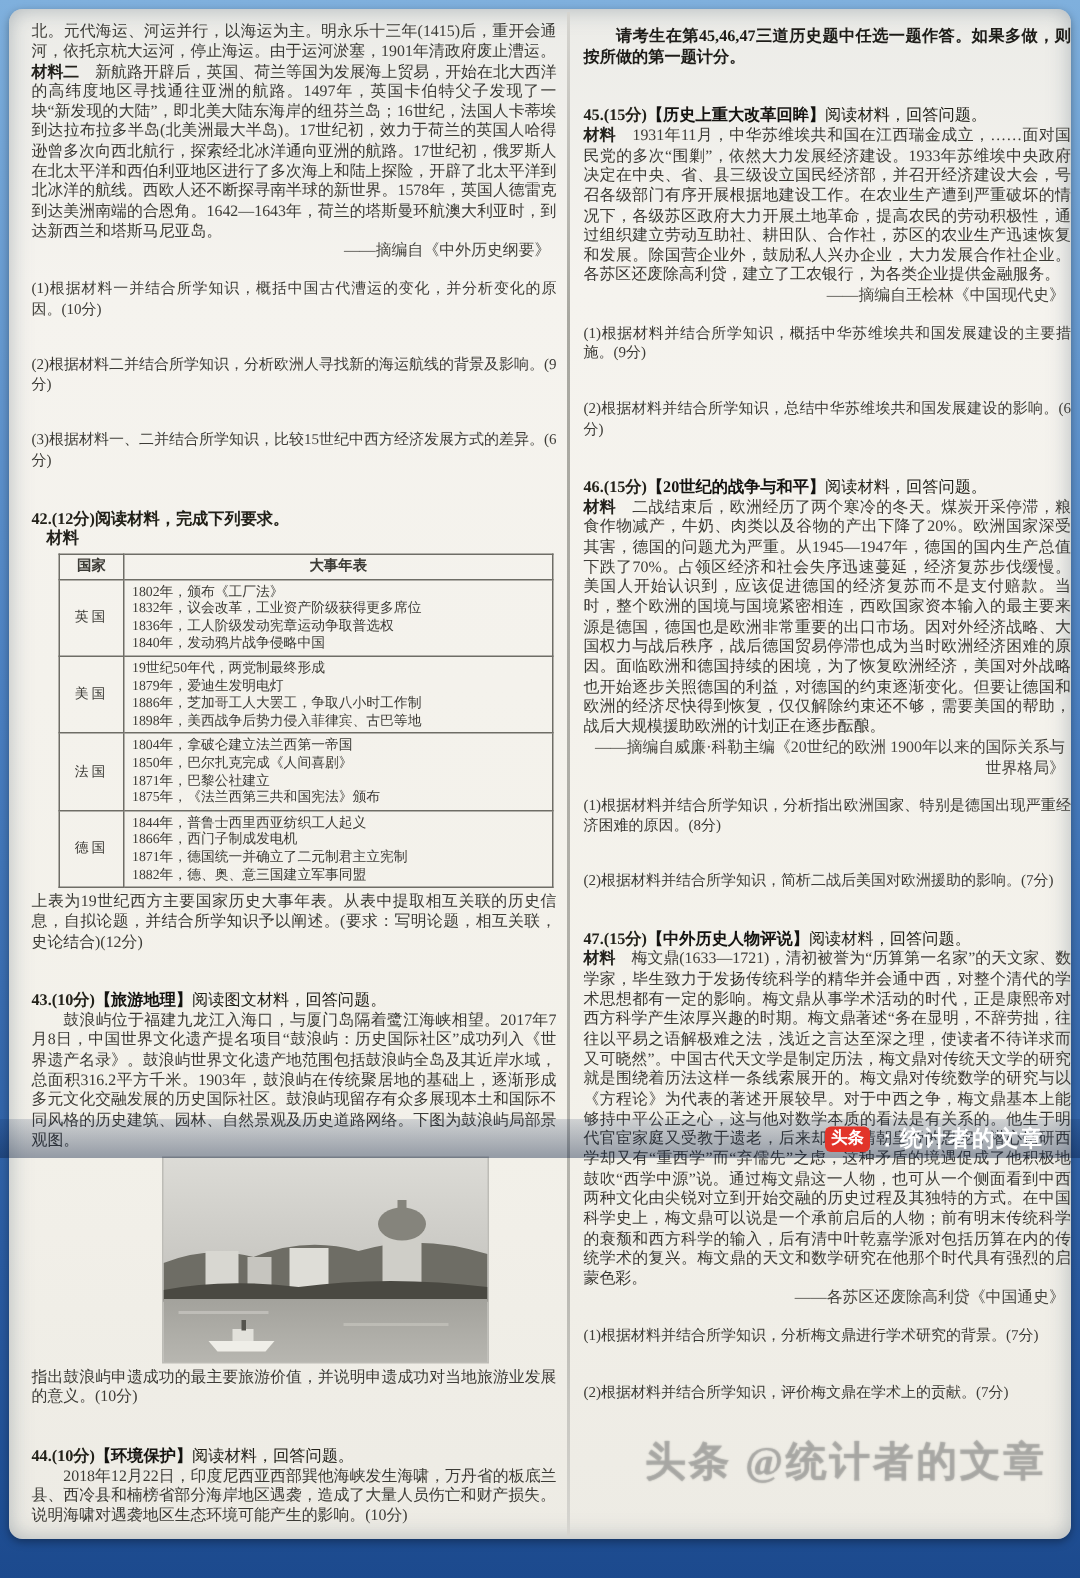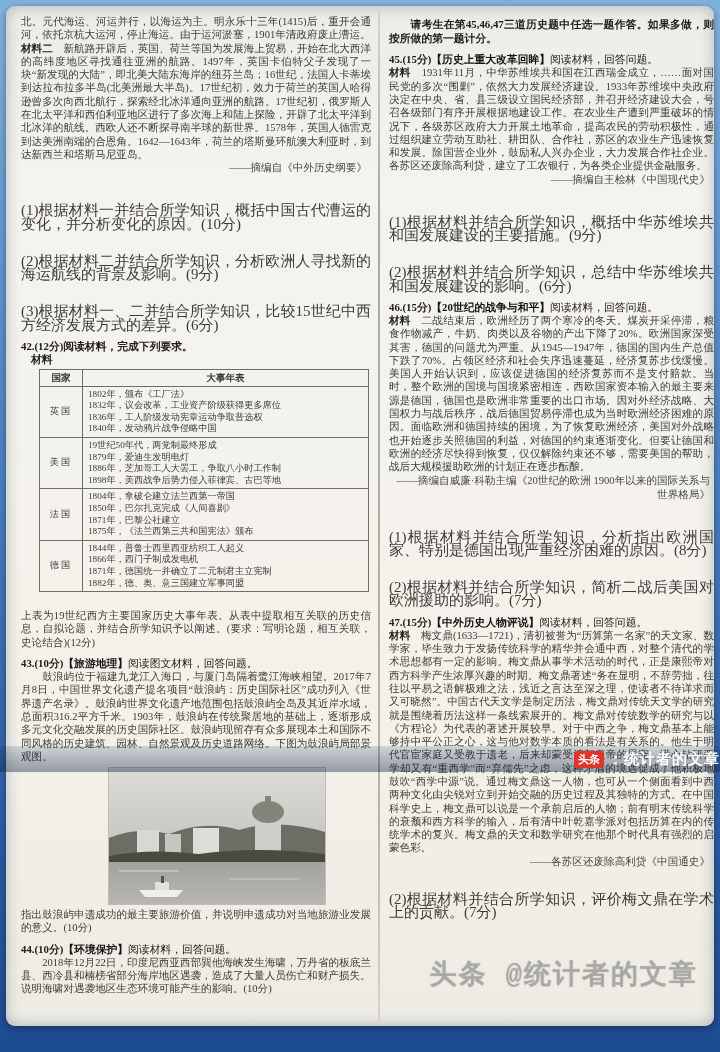--- a/index.html
+++ b/index.html
@@ -11,42 +11,42 @@
     border-radius:9px;box-shadow:inset 0 0 14px rgba(110,125,140,.5), 0 2px 6px rgba(0,0,0,.35);
     display:flex;overflow:hidden;color:#3c3b36;}
   .col{box-sizing:border-box;}
   .col-left{width:372px;padding:9px 7px 0 15px;}
   .divider{width:2px;margin:2px 0;background:linear-gradient(180deg,#d6d5d0,#a8a7a0 20%,#b4b3ac 80%,#d6d5d0);}
   .col-right{flex:1;padding:9px 0 0 9px;overflow:hidden;}
   p{margin:0;}
   .txt{font-size:10.6px;line-height:13.3px;text-align:justify;}
   .ind{text-indent:2em;}
   .src{font-size:10.6px;line-height:14px;text-align:right;padding-right:4px;color:#474640;}
-  .q{font-size:15px;line-height:13.3px;text-align:justify;margin:29px 0 0 0;}
+  .q{font-size:10px;line-height:13.3px;text-align:justify;margin:11px 0 0 0;}
   .gap-lg{margin-top:24px;}
-  .qhead{font-size:10.8px;line-height:14px;color:#222119;margin-top:7px;}
+  .qhead{font-size:10.8px;line-height:14px;color:#222119;margin-top:25px;}
   .qhead .num{font-weight:700;}
   .qhead .topic{font-weight:800;color:#141310;}
   .notice{font-size:10.8px;line-height:14.2px;font-weight:700;color:#1d1c18;
     text-indent:2em;margin-top:17px;text-align:justify;}
   .lbl{font-weight:700;color:#23221d;}
   .mat-label-line{font-size:10.8px;font-weight:700;line-height:13px;margin-left:10px;color:#23221d;}
-  table.events{border-collapse:collapse;margin:3px 0 17px 18px;width:330px;
+  table.events{border-collapse:collapse;margin:3px 0 3px 18px;width:330px;
     font-size:9.2px;line-height:11.6px;color:#3c3b36;}
   table.events th,table.events td{border:1px solid #6e6d66;padding:2px 5px;}
   table.events th{font-weight:700;text-align:center;font-size:9.6px;}
   td.country{width:32px;text-align:center;vertical-align:middle;letter-spacing:2px;}
   .photo{width:216px;height:136px;margin:5px 0 4px 88px;background:#cfcec9;
     box-shadow:0 0 0 1px #bdbcb6;}
   .page-wm{position:absolute;right:16px;bottom:34px;font-size:27px;font-weight:700;
     letter-spacing:2px;color:rgba(185,185,182,.55);
-    text-shadow:0 0 1px rgba(120,120,118,.8);font-family:Liberation Mono, monospace;}
+    text-shadow:0 0 1px rgba(120,120,118,.8);font-family:Liberation Serif, serif;}
   .bottom-bar{position:absolute;left:0;bottom:0;width:720px;height:26px;
     display:flex;align-items:center;justify-content:flex-end;box-sizing:border-box;
-    padding-right:0;background:linear-gradient(180deg,rgba(10,35,80,.15),rgba(6,26,62,.4));}
+    padding-right:24px;background:linear-gradient(180deg,rgba(10,35,80,.15),rgba(6,26,62,.4));}
   .tt-logo{display:inline-block;background:#e2342a;color:#fff;font-weight:700;
     font-size:11px;line-height:1;padding:3px 4px;border-radius:4px;margin-right:4px;
     font-family:"Liberation Sans",sans-serif;}
   .tt-sep,.tt-title{color:#fff;font-size:15px;font-weight:700;letter-spacing:1px;
     font-family:"Liberation Sans",sans-serif;}
 </style>
 </head>
 <body>
 
 <div class="frame">
@@ -167,20 +167,21 @@
 
       <p class="qhead gap-lg"><span class="num">46.(15分)</span><span class="topic">【20世纪的战争与和平】</span><span>阅读材料，回答问题。</span></p>
       <p class="txt"><span class="lbl">材料</span>　<span>二战结束后，欧洲经历了两个寒冷的冬天。煤炭开采停滞，粮食作物减产，牛奶、肉类以及谷物的产出下降了20%。欧洲国家深受其害，德国的问题尤为严重。从1945—1947年，德国的国内生产总值下跌了70%。占领区经济和社会失序迅速蔓延，经济复苏步伐缓慢。美国人开始认识到，应该促进德国的经济复苏而不是支付赔款。当时，整个欧洲的国境与国境紧密相连，西欧国家资本输入的最主要来源是德国，德国也是欧洲非常重要的出口市场。因对外经济战略、大国权力与战后秩序，战后德国贸易停滞也成为当时欧洲经济困难的原因。面临欧洲和德国持续的困境，为了恢复欧洲经济，美国对外战略也开始逐步关照德国的利益，对德国的约束逐渐变化。但要让德国和欧洲的经济尽快得到恢复，仅仅解除约束还不够，需要美国的帮助，战后大规模援助欧洲的计划正在逐步酝酿。</span></p>
       <p class="src">——摘编自威廉·科勒主编《20世纪的欧洲 1900年以来的国际关系与世界格局》</p>
       <p class="q">(1)根据材料并结合所学知识，分析指出欧洲国家、特别是德国出现严重经济困难的原因。(8分)</p>
       <p class="q gap-lg">(2)根据材料并结合所学知识，简析二战后美国对欧洲援助的影响。(7分)</p>
 
       <p class="qhead gap-lg"><span class="num">47.(15分)</span><span class="topic">【中外历史人物评说】</span><span>阅读材料，回答问题。</span></p>
       <p class="txt"><span class="lbl">材料</span>　<span>梅文鼎(1633—1721)，清初被誉为“历算第一名家”的天文家、数学家，毕生致力于发扬传统科学的精华并会通中西，对整个清代的学术思想都有一定的影响。梅文鼎从事学术活动的时代，正是康熙帝对西方科学产生浓厚兴趣的时期。梅文鼎著述“务在显明，不辞劳拙，往往以平易之语解极难之法，浅近之言达至深之理，使读者不待详求而又可晓然”。中国古代天文学是制定历法，梅文鼎对传统天文学的研究就是围绕着历法这样一条线索展开的。梅文鼎对传统数学的研究与以《方程论》为代表的著述开展较早。对于中西之争，梅文鼎基本上能够持中平公正之心，这与他对数学本质的看法是有关系的。他生于明代官宦家庭又受教于遗老，后来却蒙受清朝皇帝的恩宠，潜心钻研西学却又有“重西学”而“弃儒先”之虑，这种矛盾的境遇促成了他积极地鼓吹“西学中源”说。通过梅文鼎这一人物，也可从一个侧面看到中西两种文化由尖锐对立到开始交融的历史过程及其独特的方式。在中国科学史上，梅文鼎可以说是一个承前启后的人物；前有明末传统科学的衰颓和西方科学的输入，后有清中叶乾嘉学派对包括历算在内的传统学术的复兴。梅文鼎的天文和数学研究在他那个时代具有强烈的启蒙色彩。</span></p>
       <p class="src">——各苏区还废除高利贷《中国通史》</p>
+      <p class="q">(1)根据材料并结合所学知识，分析梅文鼎进行学术研究的背景。(7分)</p>
       <p class="q gap-lg">(2)根据材料并结合所学知识，评价梅文鼎在学术上的贡献。(7分)</p>
     </div>
 
     <div class="page-wm">头条 @统计者的文章</div>
   </div>
 
   <div class="bottom-bar">
     <span class="tt-logo">头条</span>
     <span class="tt-sep">：</span>
     <span class="tt-title">统计者的文章</span>

